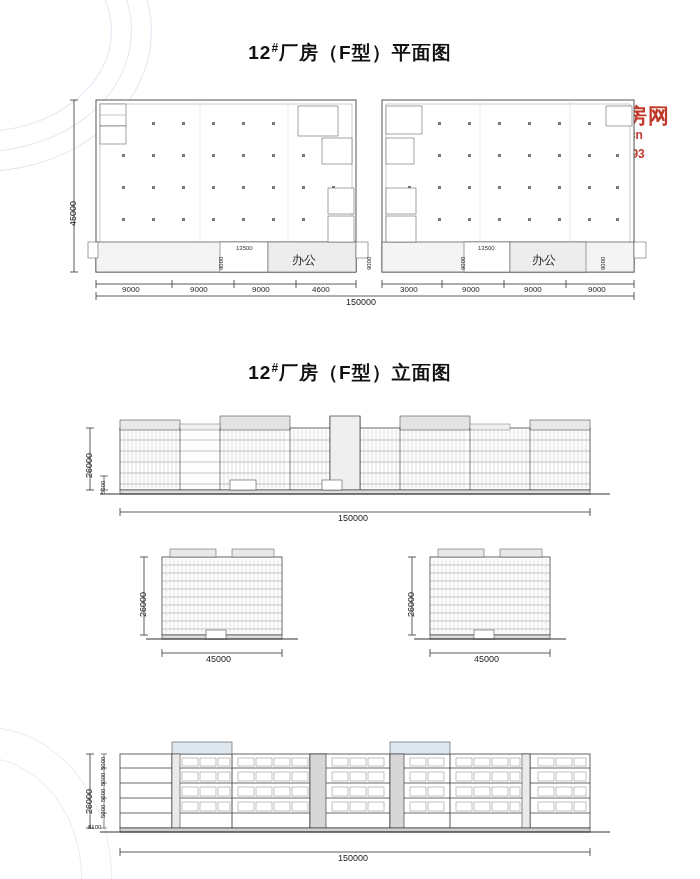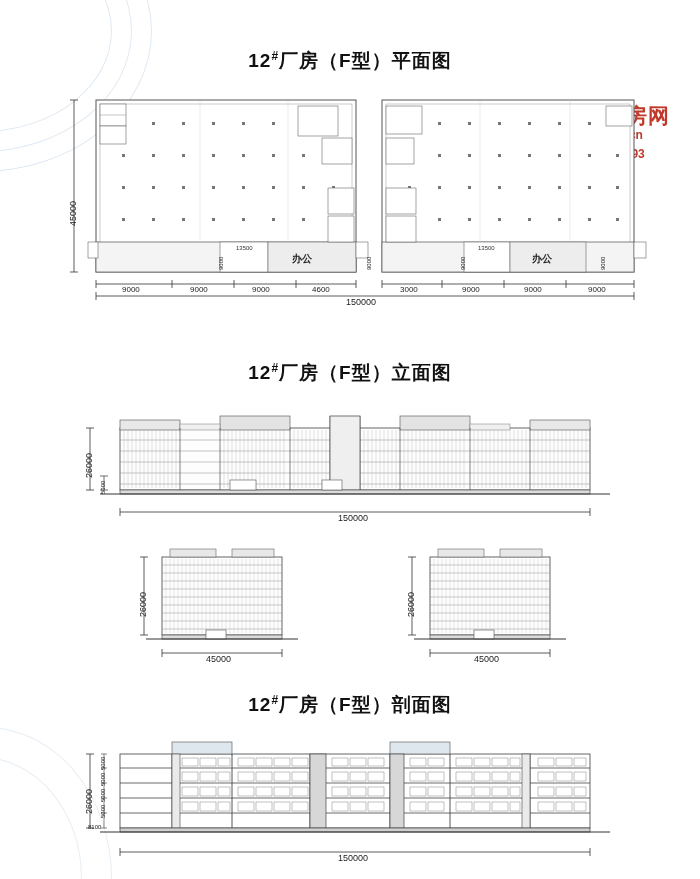--- a/index.html
+++ b/index.html
@@ -42,35 +42,35 @@
     letter-spacing:1px;
   }
   .logo-url{position:absolute;left:52px;top:24px;font-size:12px;color:#c0392b;font-weight:bold;}
   .logo-contact{position:absolute;left:0;top:42px;font-size:12px;color:#c0392b;font-weight:bold;white-space:nowrap;}
 
   
   .dwg{position:absolute;}
   .dimtext{position:absolute;font-size:8px;color:#222;}
   .vlabel{position:absolute;font-size:9px;color:#222;transform:rotate(-90deg);transform-origin:left top;white-space:nowrap;}
   .lbl{position:absolute;font-size:8px;color:#333;}
-  .roomlbl{position:absolute;font-size:10px;color:#222;font-weight:bold;}
+  .roomlbl{position:absolute;font-size:12px;color:#222;font-weight:normal;}
   svg{display:block;}
 </style>
 </head>
 <body>
 
 <div class="page">
 
   <div class="arc a1"></div>
   <div class="arc a2"></div>
   <div class="arc a3"></div>
   <div class="arc b1"></div>
   <div class="arc b2"></div>
 
-  <div class="title" style="top:48px;">
+  <div class="title" style="top:40px;">
     <span>12</span><sup>#</sup><span>厂房（F型）平面图</span>
   </div>
 
   <div class="logo-block">
     <div class="seal">
       <div class="seal-inner">
         <span>上海正佳国际</span>
         <span class="seal-big">正</span>
         <span>2004</span>
       </div>
@@ -512,23 +512,20 @@
       <line x1="20" y1="22" x2="28" y2="22" stroke="#333" stroke-width="0.8"></line>
       <line x1="20" y1="100" x2="28" y2="100" stroke="#333" stroke-width="0.8"></line>
       <line x1="42" y1="118" x2="162" y2="118" stroke="#333" stroke-width="0.8"></line>
       <line x1="42" y1="114" x2="42" y2="122" stroke="#333" stroke-width="0.8"></line>
       <line x1="162" y1="114" x2="162" y2="122" stroke="#333" stroke-width="0.8"></line>
     </svg>
     <div class="vlabel" style="left:18px;top:82px;">26000</div>
     <div class="dimtext" style="left:86px;top:119px;font-size:9px;">45000</div>
   </div>
 
-  <div class="title" style="top:692px;">
-    <span>12</span><sup>#</sup><span>厂房（F型）剖面图</span>
-  </div>
 
   <div class="dwg" style="left:60px;top:728px;width:600px;height:140px;">
     <svg width="600" height="140" viewBox="0 0 600 140">
 
       <rect x="60" y="26" width="470" height="74" fill="#ffffff" stroke="#555" stroke-width="0.9"></rect>
 
       <rect x="112" y="14" width="60" height="12" fill="#dfe7ee" stroke="#666" stroke-width="0.7"></rect>
       <rect x="330" y="14" width="60" height="12" fill="#dfe7ee" stroke="#666" stroke-width="0.7"></rect>
 
       <g stroke="#444" stroke-width="0.8">

